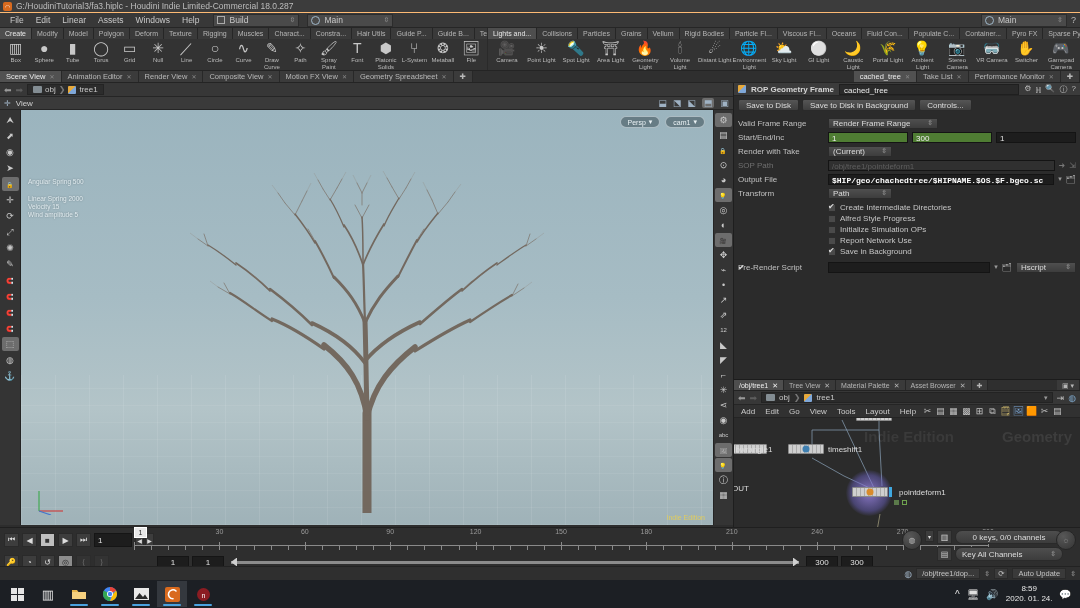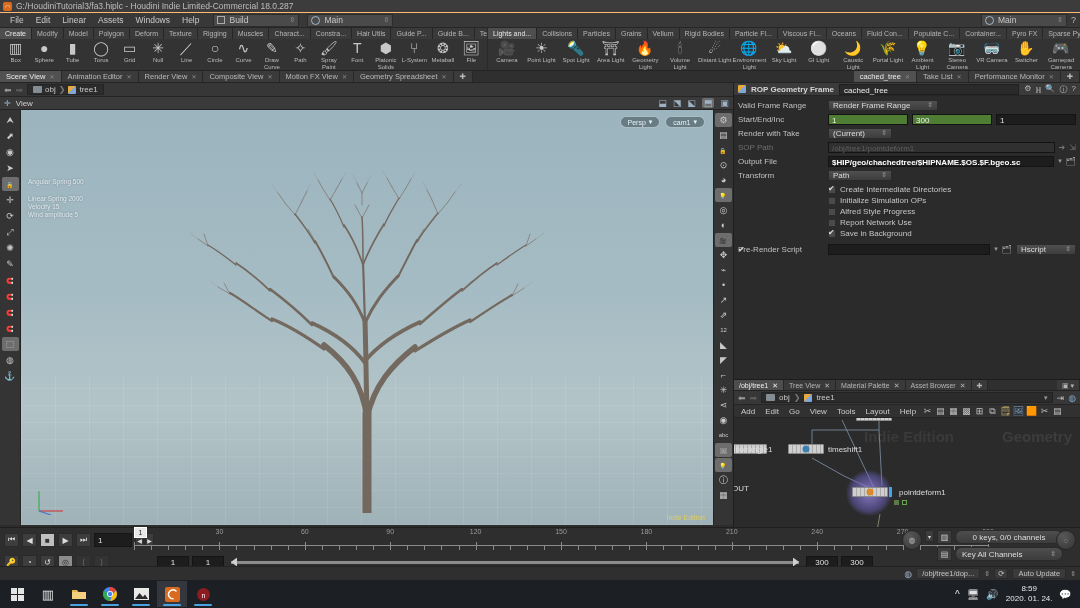--- a/index.html
+++ b/index.html
@@ -140,21 +140,21 @@
   .plabel { width:86px; text-align:left; font-size:8px; color:#c0c0c0; flex:none; }
   .plabel.dim { color:#6f6f6f; }
   .pmenu { background:linear-gradient(180deg,#4f4f4f,#3d3d3d); border:1px solid #2a2a2a;
            height:11px; display:flex; align-items:center; padding:0 4px;
            font-size:8px; color:#dcdcdc; min-width:60px; }
   .pmenu .sp { margin-left:auto; padding-left:6px; color:#a5a5a5; font-size:7px; }
   .pfield { background:#1d1d1d; border:1px solid #141414; height:11px;
             font-size:8px; color:#e2e2e2; padding:0 3px; line-height:11px; flex:1; }
   .pfield.green { background:#4f7d33; color:#f0f0f0; }
   .pfield.dim { color:#5e5e5e; background:#303030; }
-  .pfield.bold { font-weight:bold; color:#fff; }
+  .pfield.bold { font-weight:bold; color:#fff;font-family:Liberation Mono, monospace; }
   .cbrow { display:flex; align-items:center; height:11px; gap:4px; padding-left:90px; }
   .chk { width:8px;height:8px;background:#4a4a4a;border:1px solid #2c2c2c; flex:none;}
   .chk.on { background:#4a4a4a; position:relative; }
   .chk.on:after { content:"✔"; position:absolute; left:-1px; top:-3px;
                   font-size:8px; color:#ddd; }
   .cbrow span { font-size:8px; color:#c6c6c6; }
   .slider { flex:1; height:11px; position:relative; display:flex; align-items:center; }
   .slider .track { width:100%; height:1px; background:#555; }
   .slider .knob { position:absolute; left:0; width:3px; height:9px; background:#8e8e8e; }
   .slider .tick { position:absolute; width:1px; height:3px; background:#555; top:7px; }
@@ -685,20 +685,25 @@
         <span class="val">cached_tree</span>
         <span class="ics">
           <span>⚙</span>
           <span>ℍ</span>
           <span>🔍</span>
           <span>ⓘ</span>
           <span>?</span>
         </span>
       </div>
 
+      <div class="btnrow">
+        <div class="hbtn">Save to Disk</div>
+        <div class="hbtn">Save to Disk in Background</div>
+        <div class="hbtn">Controls...</div>
+      </div>
 
       <div class="parmbody">
         <div class="prow">
           <div class="plabel">Valid Frame Range</div>
           <div class="pmenu" style="width:110px">
             <span>Render Frame Range</span>
             <span class="sp">⇳</span>
           </div>
         </div>
 
@@ -738,25 +743,25 @@
             <span class="sp">⇳</span>
           </div>
         </div>
 
         <div class="cbrow" style="margin-top:2px">
           <span class="chk on"></span>
           <span>Create Intermediate Directories</span>
         </div>
         <div class="cbrow">
           <span class="chk"></span>
-          <span>Initialize Simulation OPs</span>
+          <span>Alfred Style Progress</span>
         </div>
         <div class="cbrow">
           <span class="chk"></span>
-          <span>Alfred Style Progress</span>
+          <span>Initialize Simulation OPs</span>
         </div>
         <div class="cbrow">
           <span class="chk"></span>
           <span>Report Network Use</span>
         </div>
 
 
         <div class="cbrow">
           <span class="chk on"></span>
           <span>Save in Background</span>

